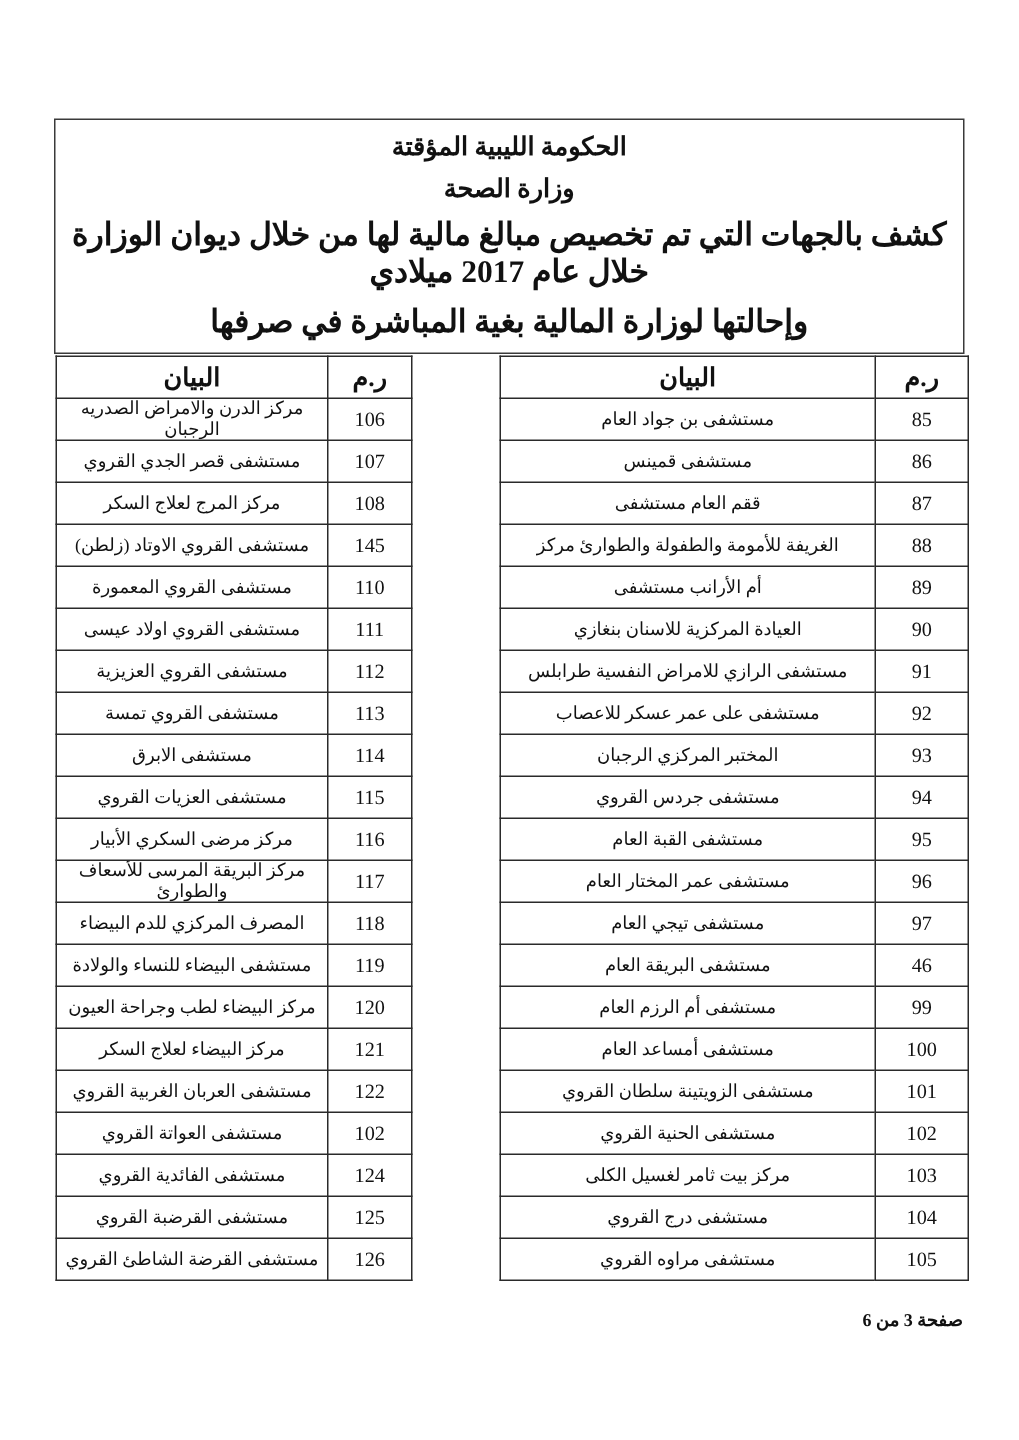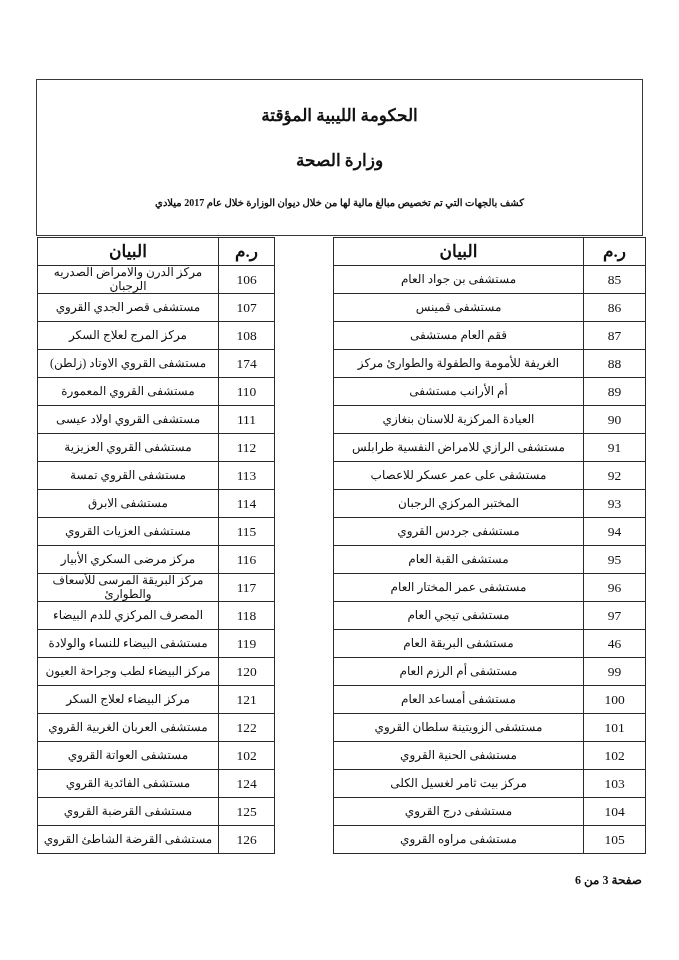--- a/index.html
+++ b/index.html
@@ -20,21 +20,21 @@
     position: absolute;
     top: 79px; left: 36px; width: 607px; height: 157px;
     border: 1px solid #3a3a3a;
     display: flex; flex-direction: column;
     justify-content: space-evenly; align-items: center;
     text-align: center;
     font-weight: 700;
     box-sizing: border-box;
   }
   .title-line { font-size: 17px; line-height: 1.1; letter-spacing: 0px; }
-  .subtitle-line { font-size: 10px; line-height: 1.15; padding: 0 10px; }
+  .subtitle-line { font-size: 21px; line-height: 1.15; padding: 0 10px; }
   
   table.entities {
     position: absolute;
     top: 237px;
     border-collapse: collapse;
     table-layout: fixed;
     background: #ffffff;
   }
   table.entities th, table.entities td {
     border: 1px solid #2a2a2a;
@@ -62,20 +62,21 @@
 </style>
 </head>
 <body>
 
 <div class="page">
 
   <div class="header-box">
     <div class="title-line">الحكومة الليبية المؤقتة</div>
     <div class="title-line">وزارة الصحة</div>
     <div class="subtitle-line">كشف بالجهات التي تم تخصيص مبالغ مالية لها من خلال ديوان الوزارة خلال عام 2017 ميلادي</div>
+    <div class="subtitle-line">وإحالتها لوزارة المالية بغية المباشرة في صرفها</div>
   </div>
 
   <table class="entities tbl-right">
     <colgroup>
         <col class="c-serial">
         <col class="c-desc">
       </colgroup>
     <thead>
       <tr>
         <th>ر.م</th>
@@ -188,21 +189,21 @@
         </tr>
         <tr>
           <td class="num-cell">107</td>
           <td class="desc-cell">مستشفى قصر الجدي القروي</td>
         </tr>
         <tr>
           <td class="num-cell">108</td>
           <td class="desc-cell">مركز المرج لعلاج السكر</td>
         </tr>
         <tr>
-          <td class="num-cell">174</td>
+          <td class="num-cell">145</td>
           <td class="desc-cell">مستشفى القروي الاوتاد (زلطن)</td>
         </tr>
         <tr>
           <td class="num-cell">110</td>
           <td class="desc-cell">مستشفى القروي المعمورة</td>
         </tr>
         <tr>
           <td class="num-cell">111</td>
           <td class="desc-cell">مستشفى القروي اولاد عيسى</td>
         </tr>

